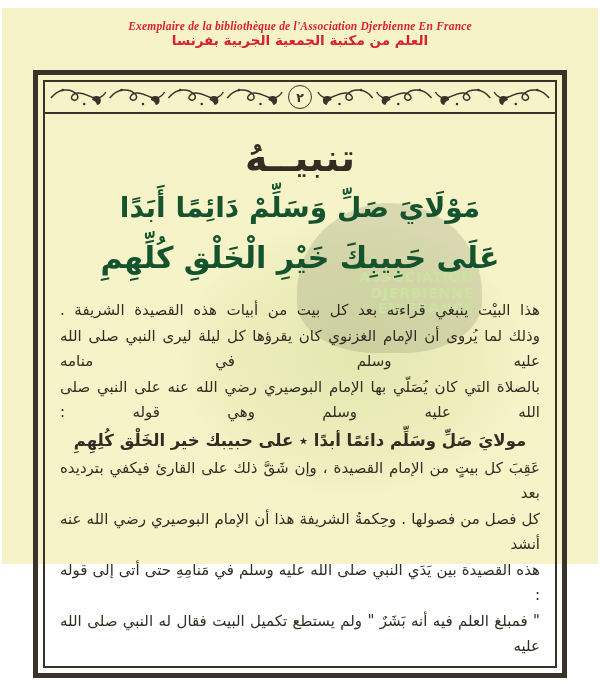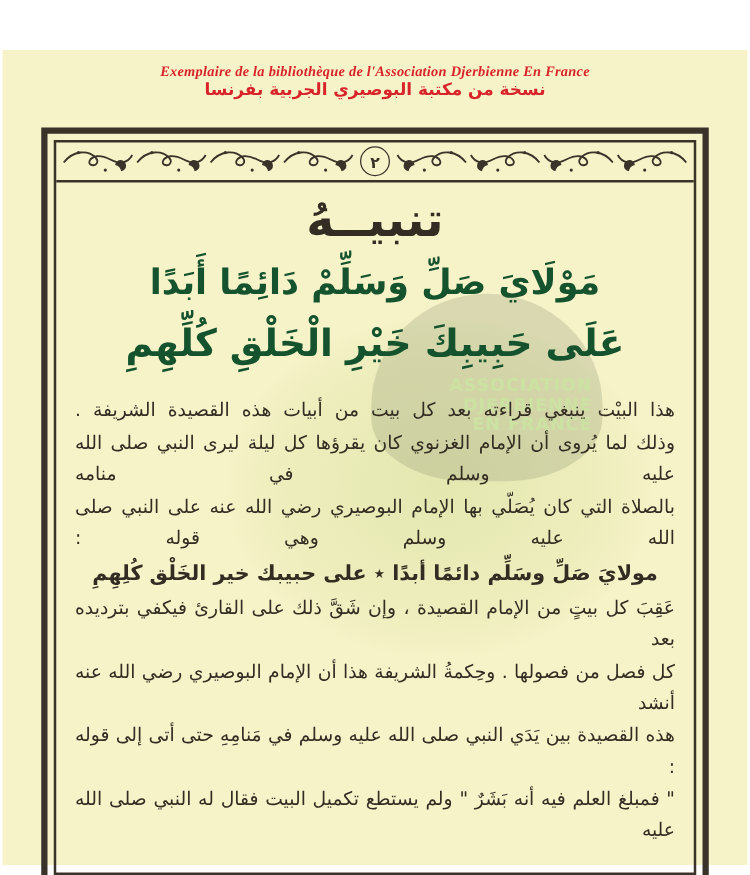--- a/index.html
+++ b/index.html
@@ -1,23 +1,22 @@
 <!DOCTYPE html>
 <html lang="ar"><head>
 <meta charset="utf-8">
 <style>
   html,body{margin:0;padding:0;}
   body{
     width:600px;height:700px;position:relative;background:#ffffff;
     font-family:"DejaVu Sans",sans-serif;overflow:hidden;
   }
   .page{
-    position:absolute;left:2px;top:8px;width:596px;height:652px;
+    position:absolute;left:2px;top:8px;width:596px;height:556px;
     background:#f7f3c9;
-    margin-top:32px;
   }
   
   .stamp{position:absolute;top:12px;left:0;right:0;text-align:center;color:#d8232a;z-index:3;}
   .stamp-fr{
     font-family:"Liberation Serif",serif;font-style:italic;font-weight:bold;
     font-size:11.5px;letter-spacing:.2px;
   }
   .stamp-ar{direction:rtl;font-weight:bold;font-size:13.5px;margin-top:0px;}
   
   .wm-halo{
@@ -50,21 +49,21 @@
   }
   .band svg{flex:1 1 auto;display:block;height:24px;}
   .page-circle{
     flex:0 0 auto;width:22px;height:22px;border:1.5px solid #3a332a;border-radius:50%;
     display:flex;align-items:center;justify-content:center;
     font-size:12.5px;font-weight:bold;color:#3a332a;
   }
   
   .content{
     position:absolute;left:0;right:0;top:32px;bottom:0;
-    padding:2px 15px 0 15px;direction:rtl;color:#332c22;overflow:hidden;
+    padding:16px 15px 0 15px;direction:rtl;color:#332c22;overflow:hidden;
   }
   .title{
     text-align:center;font-size:38px;font-weight:bold;line-height:48px;margin-top:4px;
   }
   .verse{
     text-align:center;font-weight:bold;color:#14532d;
   }
   .verse-1{font-size:28px;line-height:44px;margin-top:4px;}
   .verse-2{font-size:30px;line-height:48px;margin-top:4px;}
   .body-block{margin-top:16px;font-size:15px;line-height:25.5px;}
@@ -74,21 +73,21 @@
   }
   .body-line.big{font-size:16.5px;line-height:30px;}
 </style>
 </head>
 <body>
 
 <div class="page">
 
   <div class="stamp">
     <div class="stamp-fr">Exemplaire de la bibliothèque de l'Association Djerbienne En France</div>
-    <div class="stamp-ar">نسخة من مكتبة البوصيري الجربية بفرنسا</div>
+    <div class="stamp-ar">العلم من مكتبة الجمعية الجربية بفرنسا</div>
   </div>
 
   <div class="wm-halo"></div>
   <div class="wm-dome"></div>
   <div class="wm-text">
     <div>ASSOCIATION</div>
     <div>DJERBIENNE</div>
     <div>EN FRANCE</div>
   </div>
 

